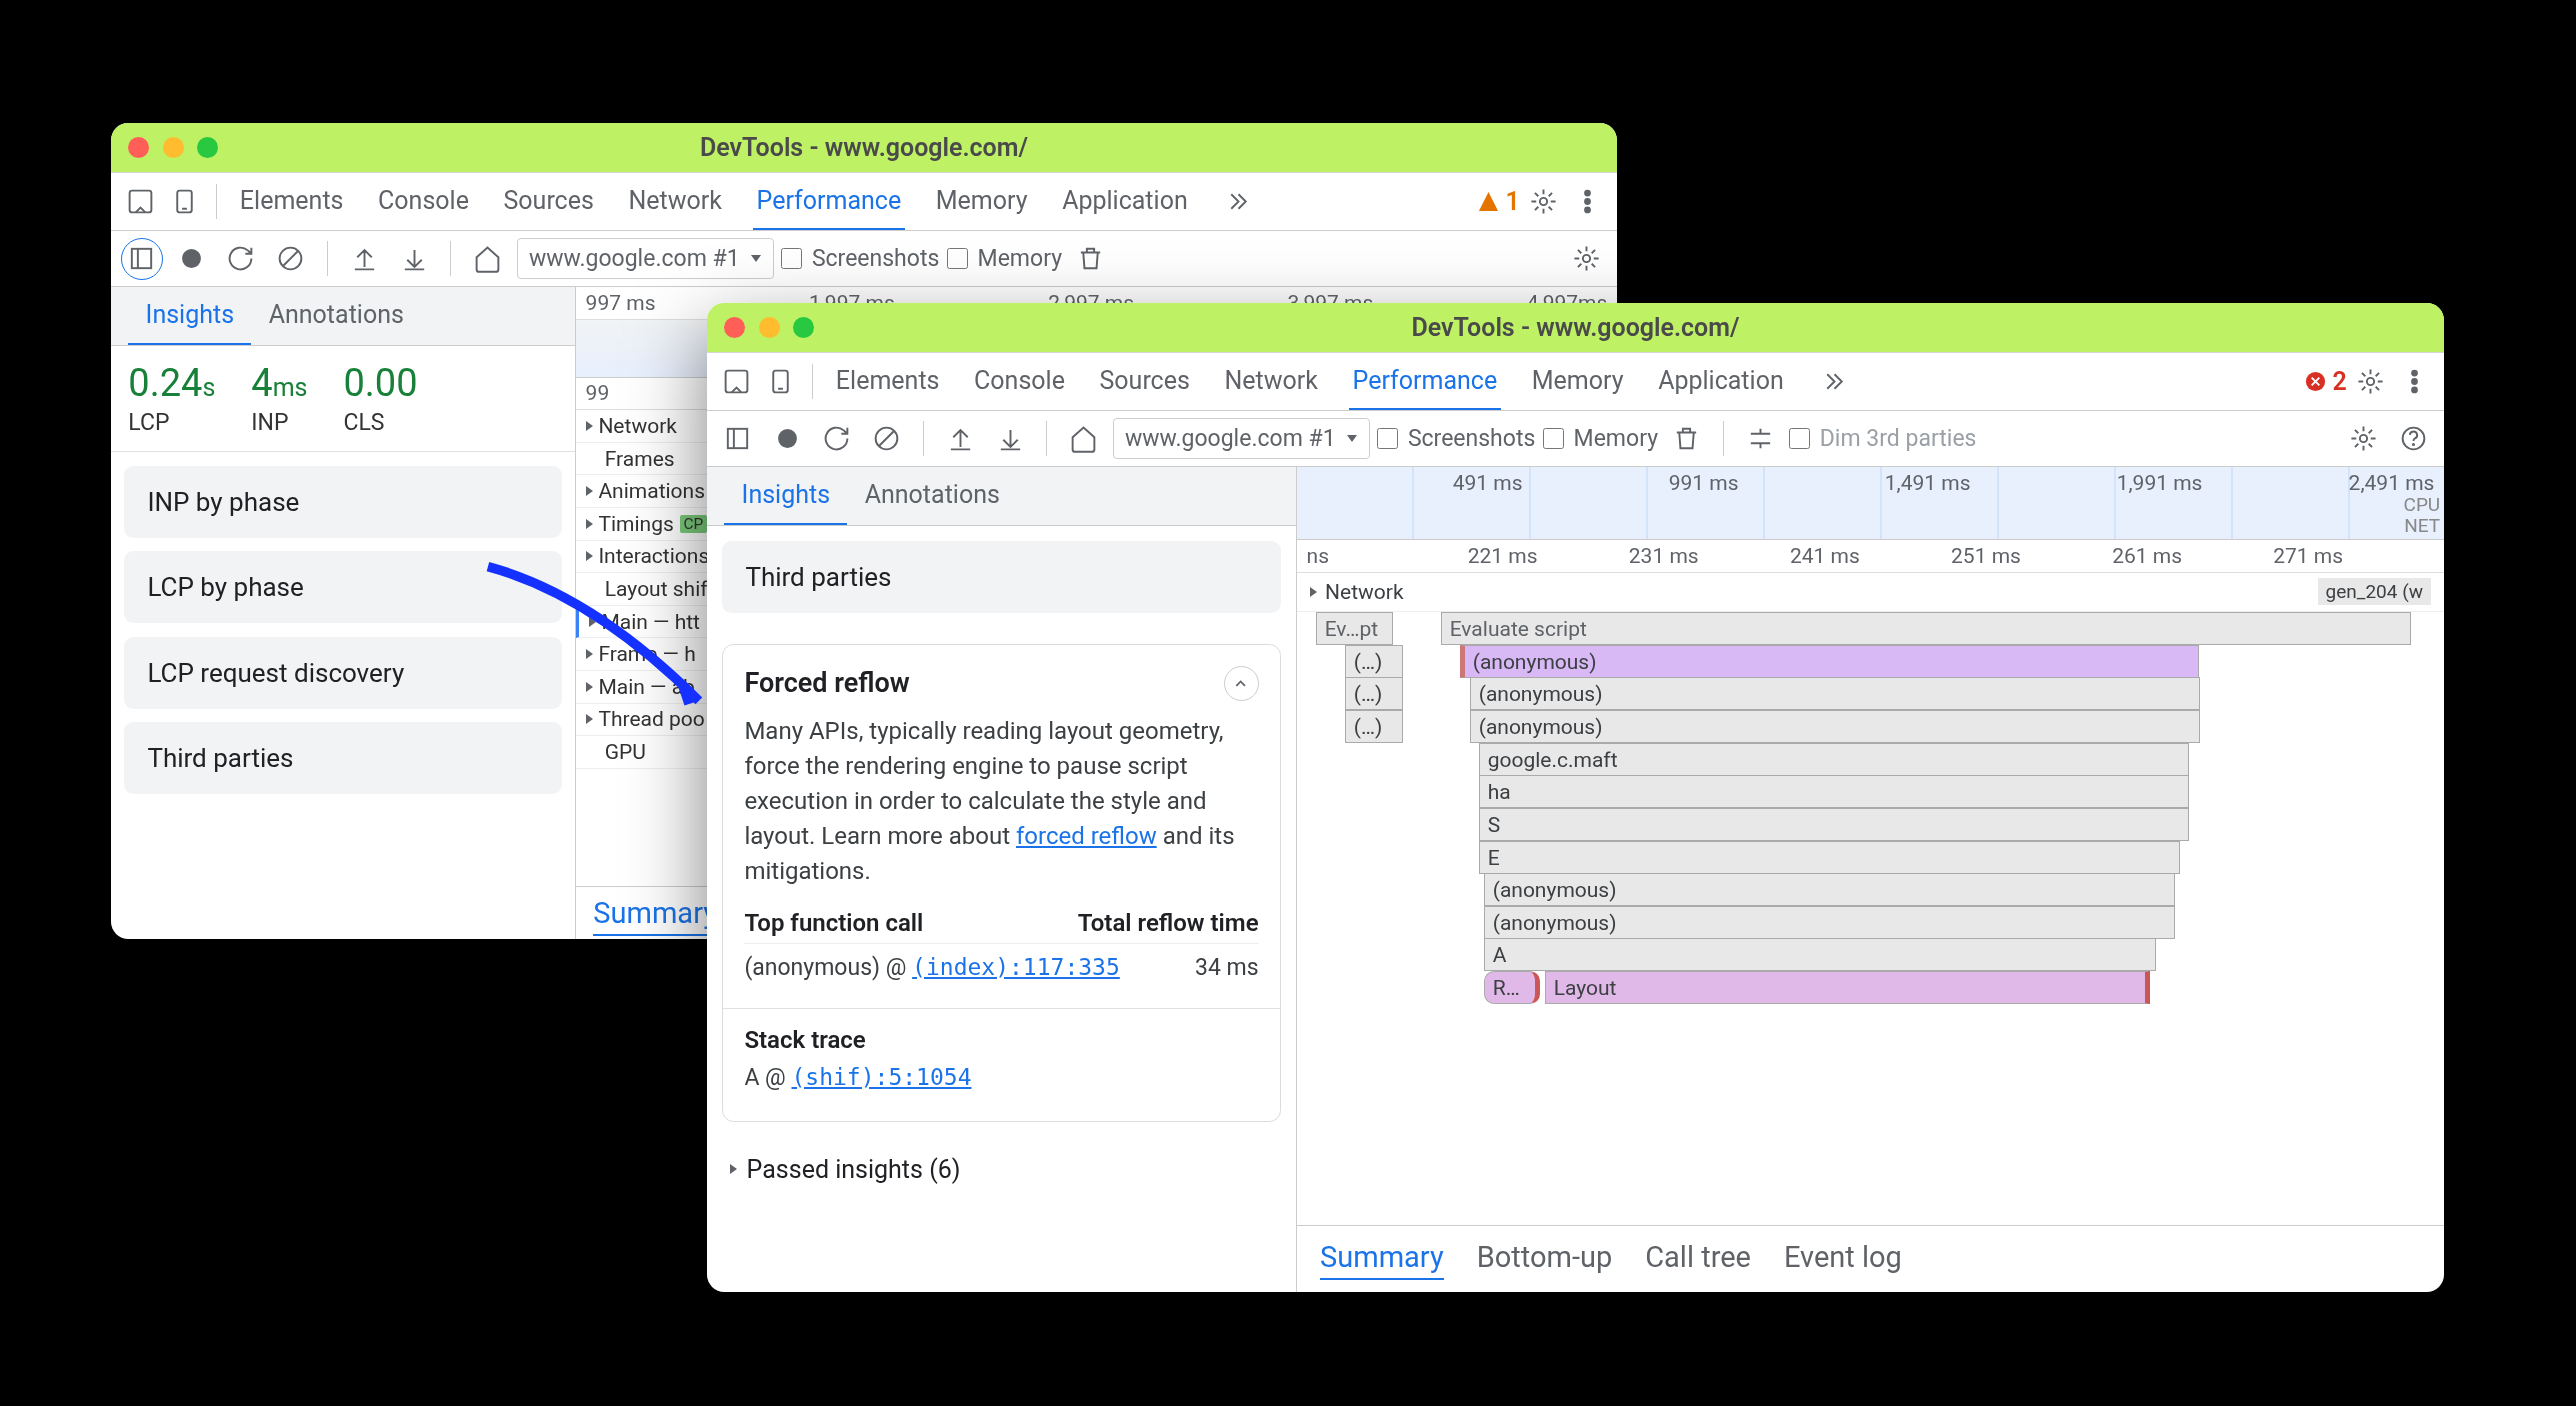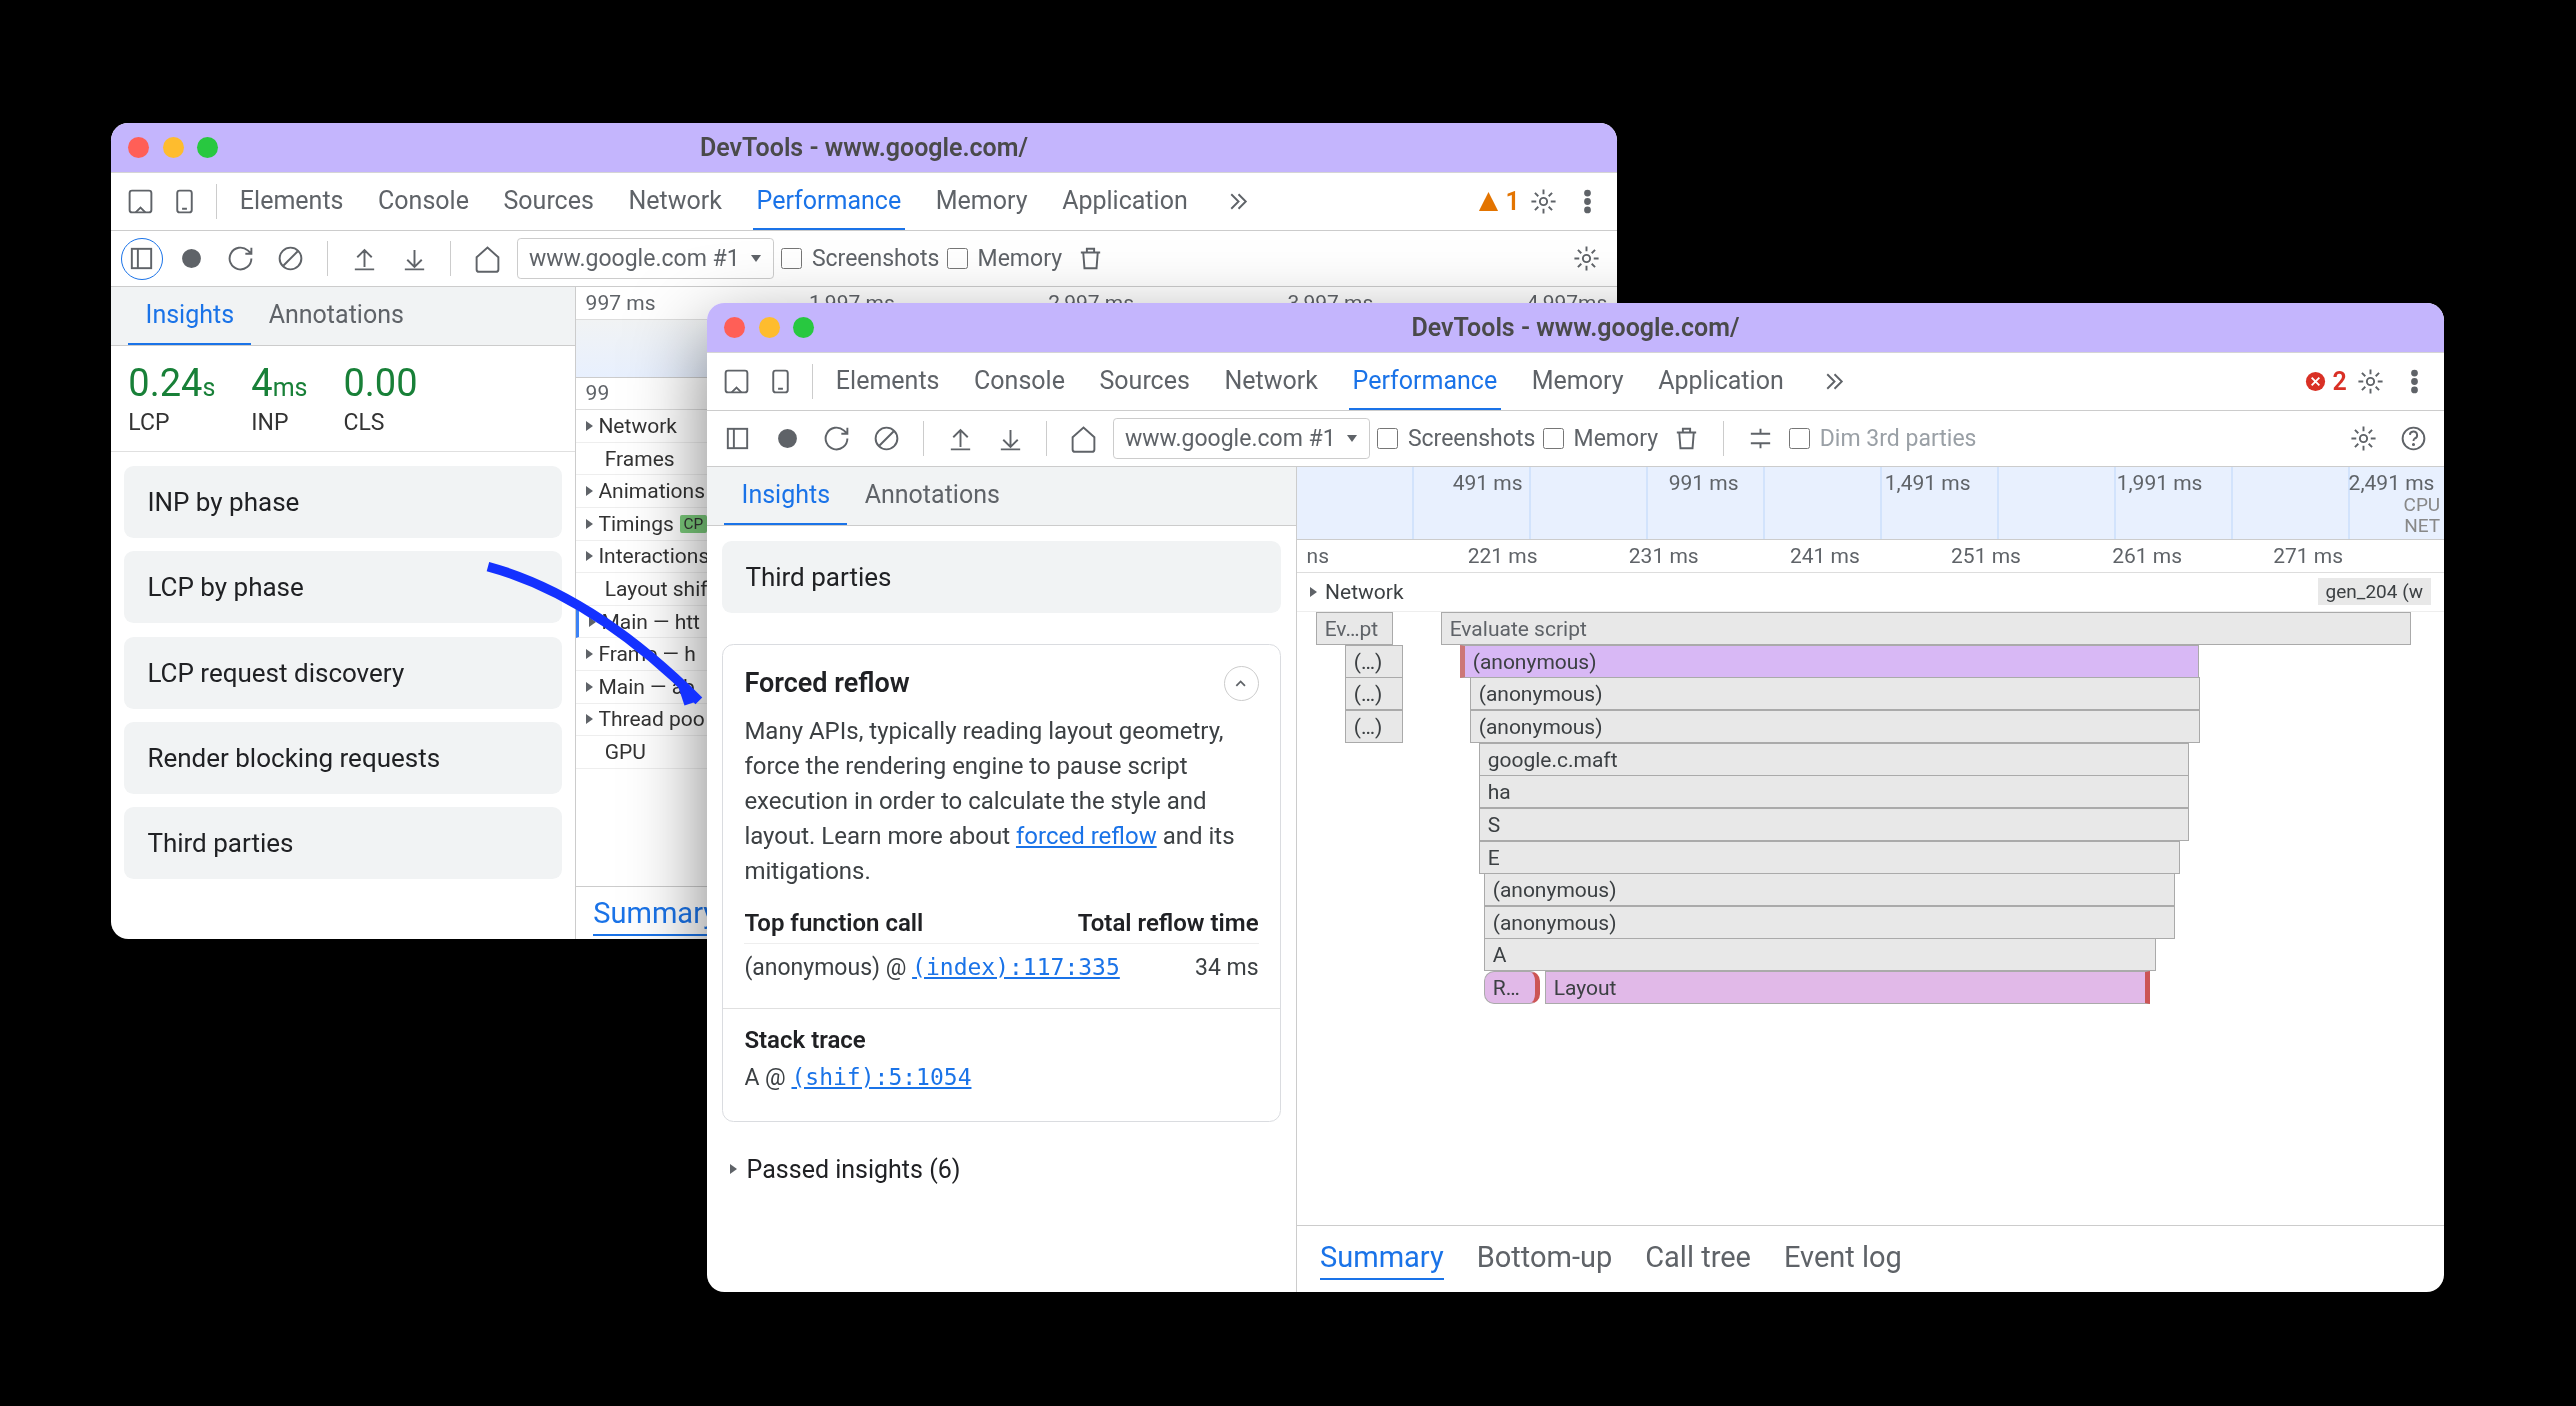--- a/index.html
+++ b/index.html
@@ -1,20 +1,20 @@
 <!DOCTYPE html>
 <html><head>
 <meta charset="utf-8">
 <style>
 * { margin: 0; padding: 0; box-sizing: border-box; font-family: -apple-system, BlinkMacSystemFont, "Segoe UI", Roboto, sans-serif; }
 body { background: #000; width: 2576px; height: 1407px; position: relative; font-size: 25px; }
 
 .window { position: absolute; background: #fff; border-radius: 17.3px; box-shadow: 0 29px 77px rgba(0,0,0,0.5); overflow: hidden; }
 
-.titlebar { height: 50px; display: flex; align-items: center; padding: 0 17.3px; background: #c4b5fd; border-bottom: 1px solid #d5d5d5; position: relative; }
+.titlebar { height: 50px; display: flex; align-items: center; padding: 0 17.3px; background: #bef264; border-bottom: 1px solid #d5d5d5; position: relative; }
 .traffic { display: flex; gap: 13.4px; }
 .dot { width: 21px; height: 21px; border-radius: 50%; }
 .dot.r{background:#ff5f57;} .dot.y{background:#febc2e;} .dot.g{background:#28c840;}
 .titlebar .title { position: absolute; left: 50%; transform: translateX(-50%); font-size: 25px; font-weight: 600; color: #4a4a4a; }
 
 .toolbar { height: 58px; display: flex; align-items: center; padding: 0 9.6px; background: #fff; border-bottom: 1px solid #ccc; gap: 3.8px; }
 .ticon { width: 40px; height: 40px; display: flex; align-items: center; justify-content: center; color: #5f6368; border-radius: 3.8px; cursor: pointer; }
 .ticon svg{width:29px;height:29px;stroke:currentColor;fill:none;stroke-width:1.6;}
 .vsep { width: 1px; height: 35px; background: #ccc; margin: 0 7.7px; }
 .tabs { display: flex; align-items: center; height: 100%; gap: 27px; margin-left: 7.7px; }
@@ -239,21 +239,20 @@
           </div>
         <div class="metric">
             <div class="val">0.00</div>
             <div class="lbl">CLS</div>
           </div>
       </div>
       <div class="cards">
         <div class="card">INP by phase</div>
         <div class="card">LCP by phase</div>
         <div class="card">LCP request discovery</div>
-        <div class="card">Render blocking requests</div>
         <div class="card">Third parties</div>
       </div>
     </div>
     <div class="timeline-area">
       <div class="ruler">
         <span class="tick">997 ms</span>
         <span class="tick">1,997 ms</span>
         <span class="tick">2,997 ms</span>
         <span class="tick">3,997 ms</span>
         <span class="tick">4,997ms</span>

